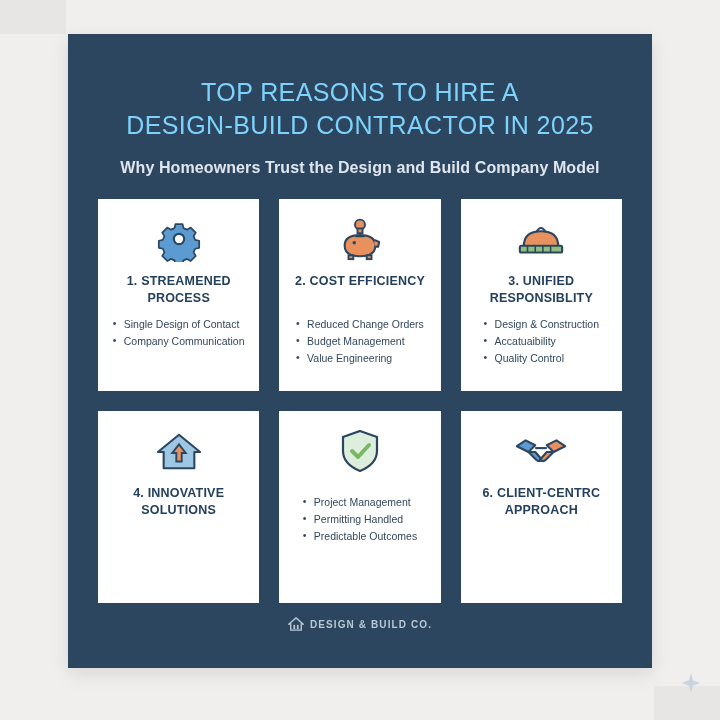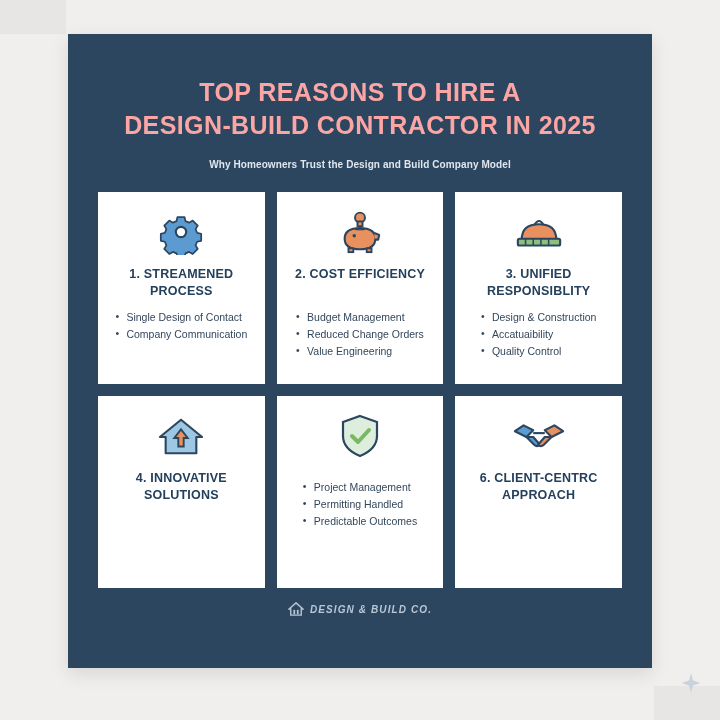--- a/index.html
+++ b/index.html
@@ -37,43 +37,43 @@
     position: absolute;
     left: 68px;
     top: 34px;
     width: 584px;
     height: 634px;
     background: #2d4660;
     box-shadow: 0 6px 18px rgba(0,0,0,0.10);
     padding: 34px 30px 0 30px;
   }
   .title {
-    color: #fca5a5;
+    color: #7dd3fc;
     text-align: center;
     font-size: 25px;
-    font-weight: bold;
+    font-weight: normal;
     letter-spacing: 0.4px;
     line-height: 1.32;
     margin: 8px 0 0 0;
     text-transform: uppercase;
   }
   .subtitle {
     color: #dfe6ee;
     text-align: center;
-    font-size: 10px;
+    font-size: 16px;
     font-weight: bold;
     margin: 17px 0 0 0;
     letter-spacing: 0.1px;
   }
   .grid {
     margin-top: 22px;
     display: grid;
     grid-template-columns: repeat(3, 1fr);
     grid-template-rows: repeat(2, 192px);
-    gap: 12px;
+    gap: 20px;
   }
   .card {
     background: #ffffff;
     padding: 14px 12px 12px 12px;
     display: flex;
     flex-direction: column;
     align-items: center;
   }
   .icon-wrap {
     height: 52px;
@@ -112,21 +112,20 @@
     left: 0;
     top: -1px;
     color: #33475c;
   }
   .footer {
     margin-top: 14px;
     display: flex;
     align-items: center;
     justify-content: center;
     gap: 6px;
-    font-style: italic;
   }
   .footer-text {
     color: #b9c6d4;
     font-size: 10px;
     font-weight: bold;
     letter-spacing: 1.1px;
   }
 </style>
 </head>
 <body>
@@ -177,22 +176,22 @@
             <path d="M10 31 q0-11 16-11 t16 11 q0 11-16 11 T10 31 z" fill="#e8915e" stroke="#2d4660" stroke-width="2.2"></path>
             <path d="M41 25 l5 2 -1 5 -4 0" fill="#e8915e" stroke="#2d4660" stroke-width="2.2" stroke-linejoin="round"></path>
             <rect x="14" y="41" width="5" height="4" fill="#e8915e" stroke="#2d4660" stroke-width="2"></rect>
             <rect x="33" y="41" width="5" height="4" fill="#e8915e" stroke="#2d4660" stroke-width="2"></rect>
             <circle cx="20" cy="28" r="1.8" fill="#2d4660"></circle>
             <path d="M22 21 h8" stroke="#2d4660" stroke-width="2.2" stroke-linecap="round"></path>
           </svg>
         </div>
         <div class="card-title">2. Cost Efficiency</div>
         <ul class="bullets">
+          <li>Reduced Change Orders</li>
           <li>Budget Management</li>
-          <li>Reduced Change Orders</li>
           <li>Value Engineering</li>
         </ul>
       </div>
 
       <div class="card">
         <div class="icon-wrap">
           <svg width="50" height="44" viewBox="0 0 52 44">
             <path d="M8 30 q0-16 18-16 t18 16 z" fill="#e8915e" stroke="#2d4660" stroke-width="2.2"></path>
             <path d="M21 15 q5-9 10 0" fill="none" stroke="#2d4660" stroke-width="2.2"></path>
             <rect x="4" y="29" width="44" height="7" rx="1.6" fill="#8fbf7f" stroke="#2d4660" stroke-width="2.2"></rect>

